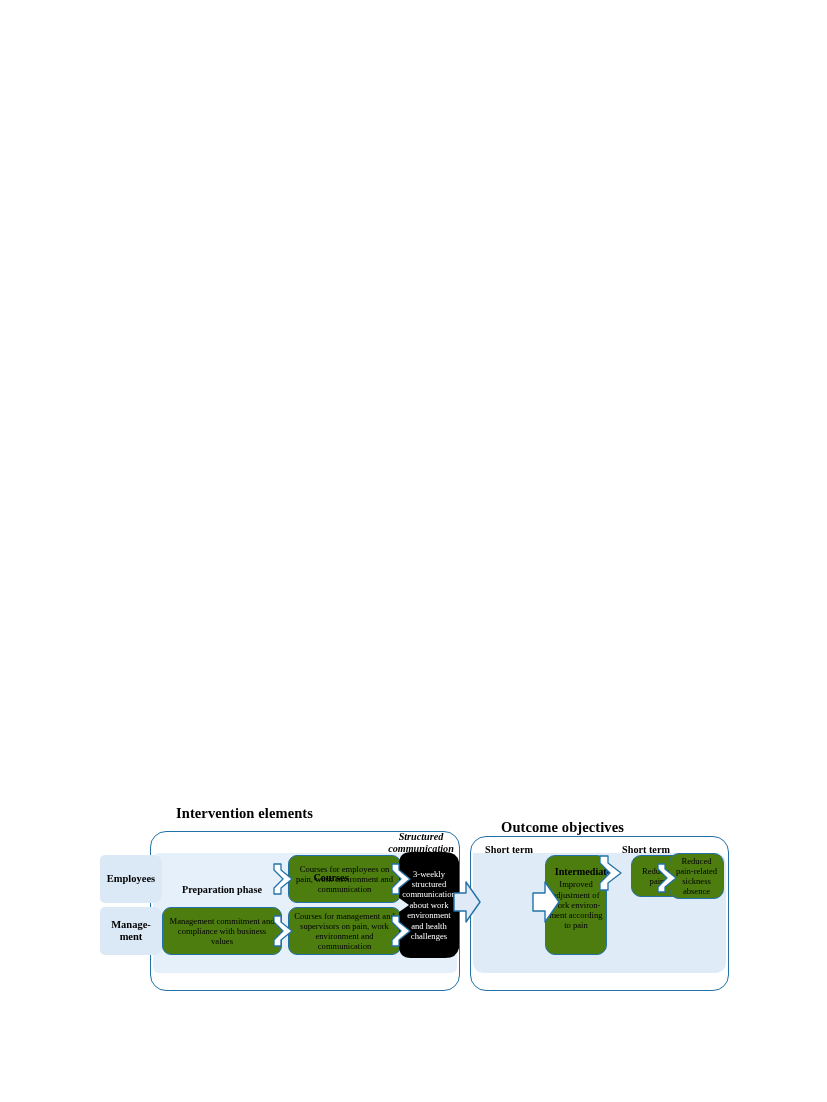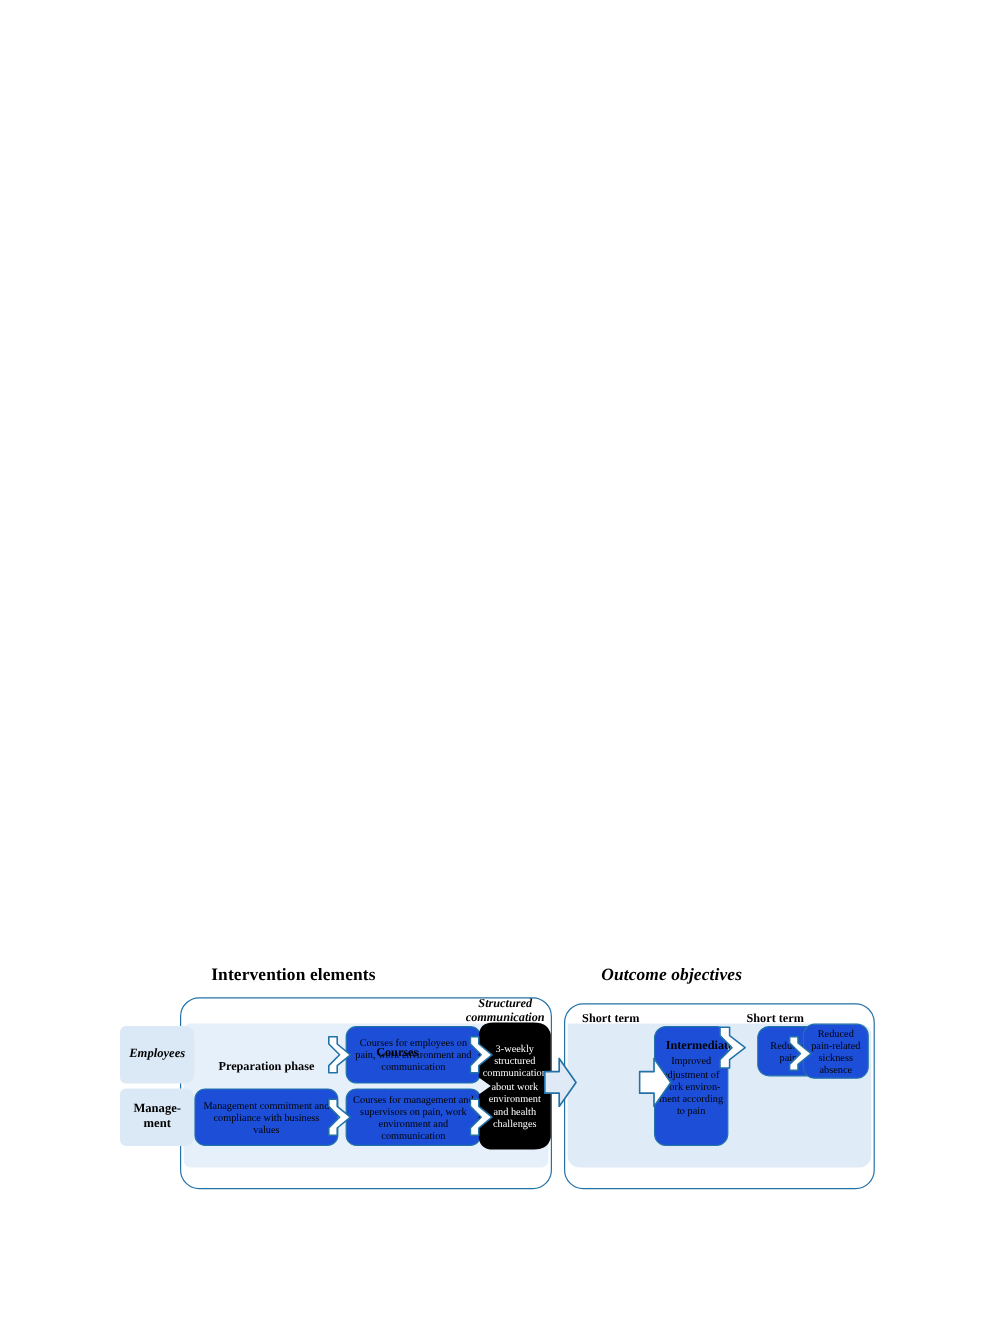--- a/index.html
+++ b/index.html
@@ -20,41 +20,41 @@
   .section-title{
     position:absolute;
     font-family:"Liberation Serif", serif;
     font-weight:bold;
     font-size:14.5px;
     color:#000;
     white-space:nowrap;
     letter-spacing:.1px;
   }
   #title-intervention{ left:81px; top:10px; }
-  #title-outcome{ left:406px; top:10px;font-style:italic; }
+  #title-outcome{ left:406px; top:24px; }
 
   
   .row-label{
     position:absolute;
     left:5px;
     width:62px;
     background:#dbe9f6;
     border-radius:5px 8px 8px 5px;
     color:#000;
     font-weight:bold;
     font-size:10.5px;
     line-height:12px;
     display:flex;
     align-items:center;
     justify-content:center;
     text-align:center;
     padding:0 2px;
     box-sizing:border-box;
   }
-  #row-label-employees{ top:60px; height:48px;font-style:italic; }
+  #row-label-employees{ top:60px; height:48px; }
   #row-label-management{ top:112px; height:48px; }
 
   
   .panel{
     position:absolute;
     border:1.6px solid #2272a8;
     border-radius:16px;
     background:transparent;
     box-sizing:border-box;
   }
@@ -91,21 +91,21 @@
   #head-prep{   left:72px;  top:49px;  width:110px;margin-top:40px; }
   #head-courses{left:196px; top:49px;  width:80px;margin-top:28px;  }
   #head-struct{ left:284px; top:36px;  width:84px;font-style:italic;  }
   #head-short{  left:378px; top:49px;  width:72px;  }
   #head-inter{  left:449px; top:49px;  width:78px;margin-top:22px;  }
   #head-long{   left:520px; top:49px;  width:62px;  }
 
   
   .box{
     position:absolute;
-    background:#1d4ed8;
+    background:#4d7c0f;
     border:1.3px solid #2272a8;
     border-radius:9px;
     box-sizing:border-box;
     display:flex;
     align-items:center;
     justify-content:center;
     text-align:center;
     font-size:8.6px;
     line-height:10.2px;
     color:#000;

